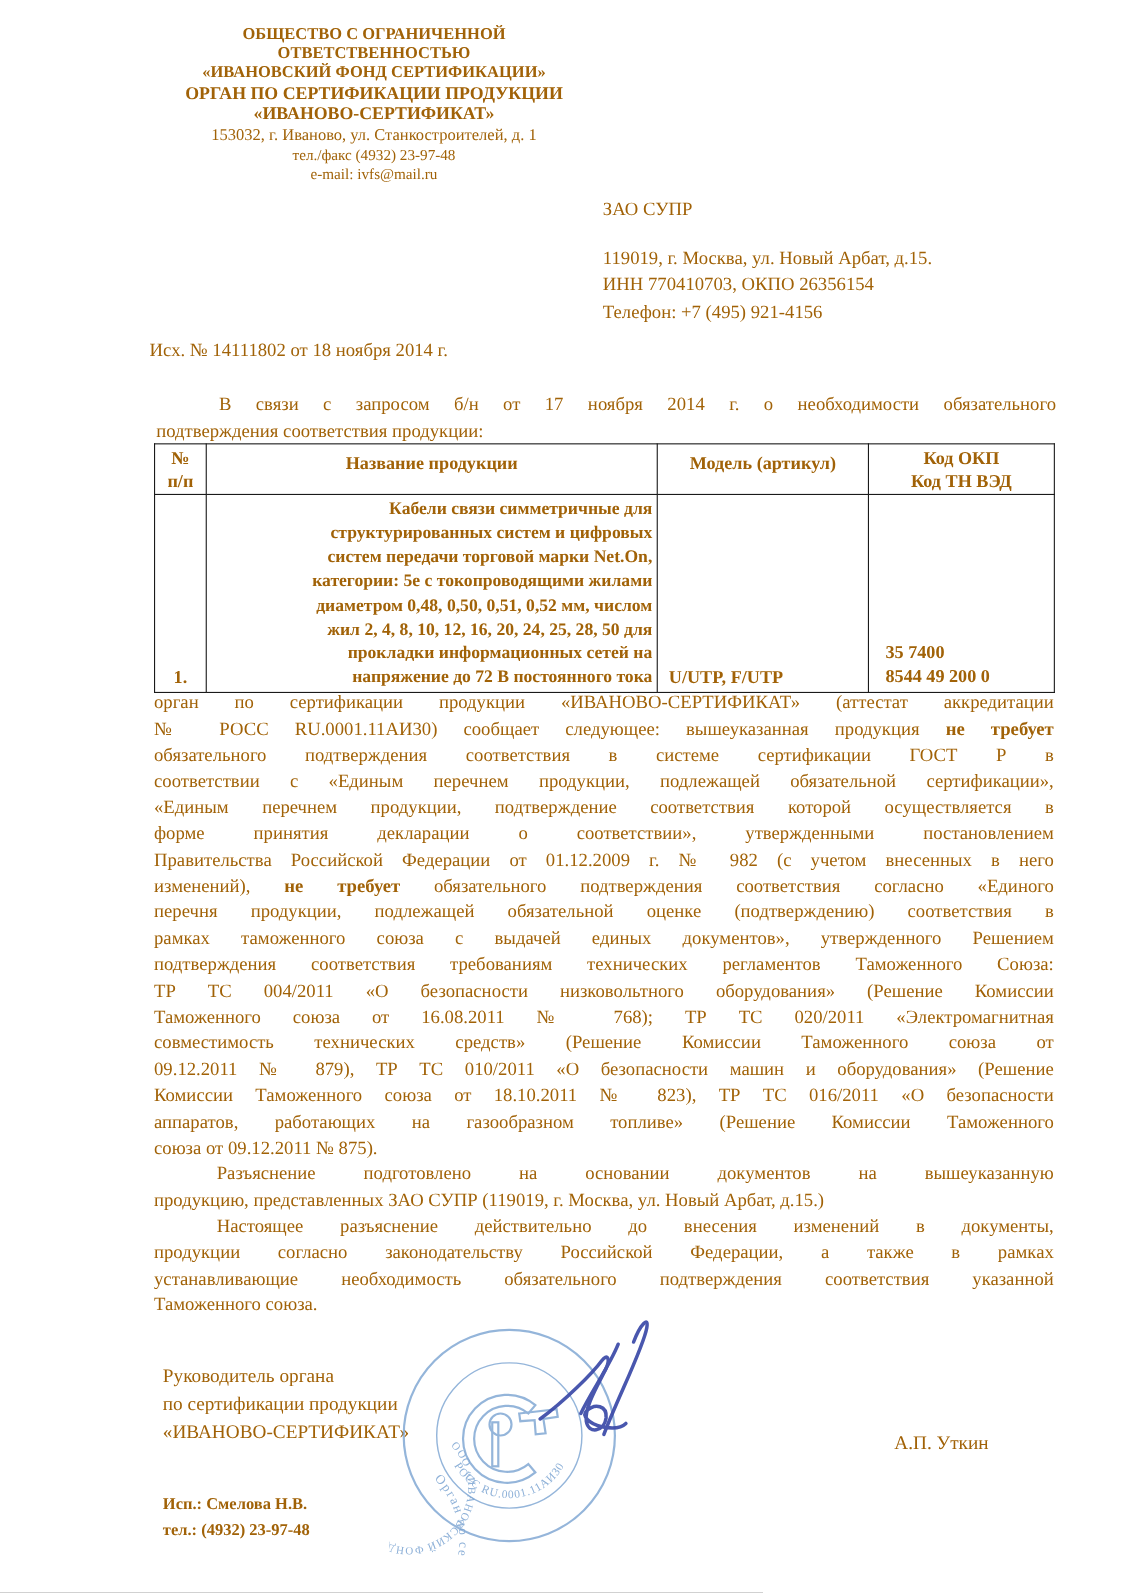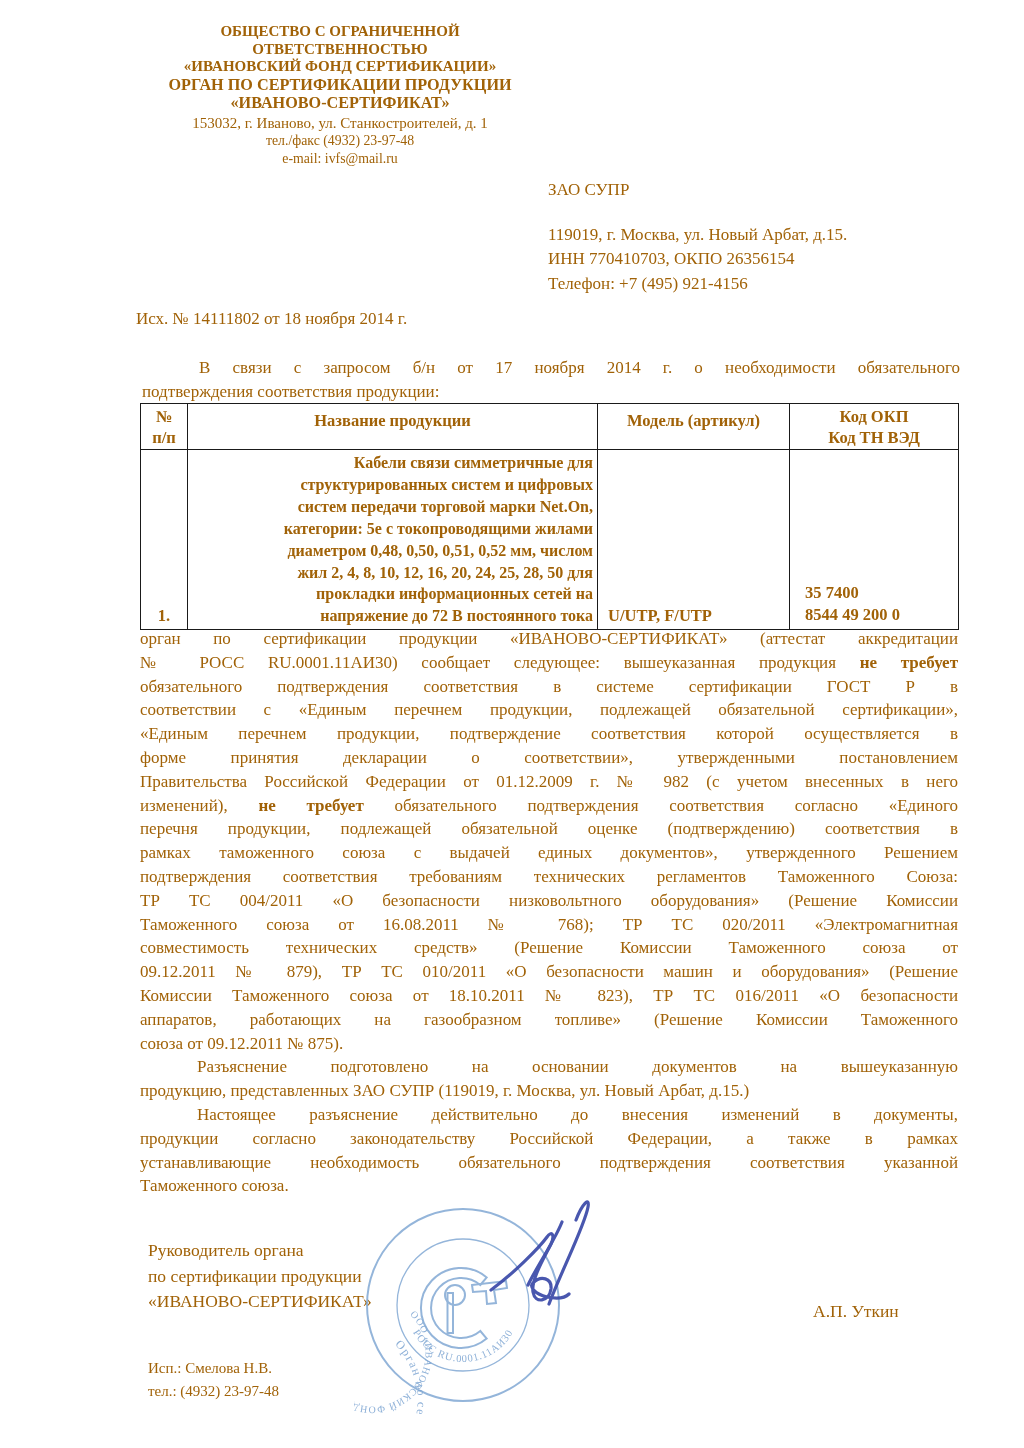--- a/index.html
+++ b/index.html
@@ -40,21 +40,21 @@
   td.cnum{vertical-align:bottom;text-align:center;font-weight:700;font-size:16.5px;padding-bottom:3px;}
   td.cname{vertical-align:top;font-weight:700;font-size:16px;line-height:21.9px;padding:2px 4px 2px 8px;text-align:right;}
   td.cmodel{vertical-align:bottom;font-weight:700;font-size:16.5px;padding:0 0 3px 10px;}
   td.ccode{vertical-align:bottom;font-weight:700;font-size:16.5px;line-height:21.9px;padding:0 0 3px 15px;}
   
   .main-text{position:absolute;left:140px;top:627px;width:818px;font-size:17px;line-height:23.8px;}
   
   .sign-title{position:absolute;left:148px;top:1238px;font-size:17.5px;line-height:25.5px;}
   .sign-name{position:absolute;left:813px;top:1281px;font-size:17.5px;margin-top:20px;}
   
-  .footer{position:absolute;left:148px;top:1357px;font-size:15px;line-height:23px;}
+  .footer{position:absolute;left:148px;top:1357px;font-size:15px;line-height:23px;font-weight:bold;}
   
   .stamp{position:absolute;left:354px;top:1196px;width:218px;height:218px;}
   .signature{position:absolute;left:455px;top:1180px;width:200px;height:170px;}
 </style>
 </head>
 <body>
 
 <div class="page">
 
   <div class="sender">

